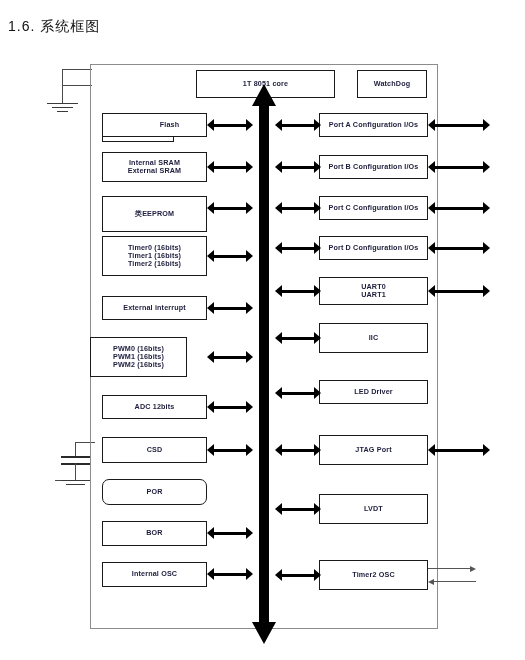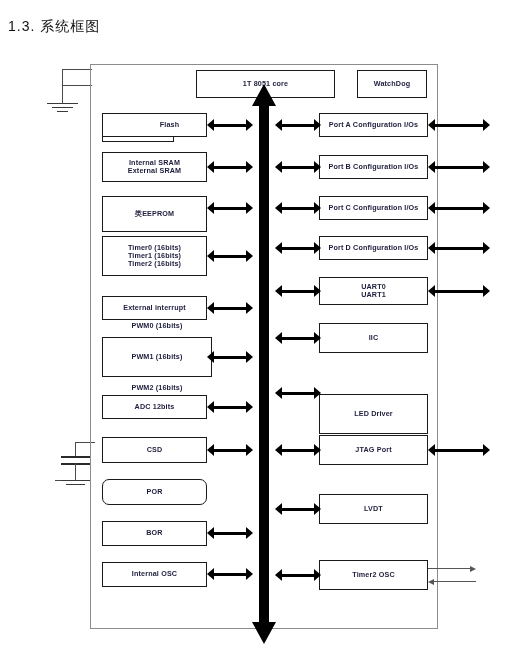--- a/index.html
+++ b/index.html
@@ -57,21 +57,21 @@
   
   .wire{position:absolute;background:#4a4a4a;}
   .wire.h{height:1px;}
   .wire.v{width:1px;}
   .gnd-bar{position:absolute;background:#3a3a3a;height:1.4px;}
   .cap-plate{position:absolute;background:#2a2a2a;height:1.6px;}
 </style>
 </head>
 <body>
 
-<div id="page-title">1.3. 系统框图</div>
+<div id="page-title">1.6. 系统框图</div>
 
 <div>
   <div class="wire h" style="left:62px;top:69px;width:30px;"></div>
   <div class="wire v" style="left:62px;top:69px;height:32px;"></div>
   <div class="wire h" style="left:62px;top:85px;width:30px;"></div>
   <div class="wire v" style="left:62px;top:85px;height:18px;"></div>
   <div class="gnd-bar" style="left:47px;top:103px;width:31px;"></div>
   <div class="gnd-bar" style="left:52px;top:107px;width:21px;"></div>
   <div class="gnd-bar" style="left:57px;top:111px;width:11px;"></div>
 </div>
@@ -116,21 +116,21 @@
   <span>类EEPROM</span>
 </div>
 <div class="blk dark multi" style="left:102px;top:236px;width:105px;height:40px;">
   <span>Timer0 (16bits)</span>
   <span>Timer1 (16bits)</span>
   <span>Timer2 (16bits)</span>
 </div>
 <div class="blk dark" style="left:102px;top:296px;width:105px;height:24px;">
   <span>External interrupt</span>
 </div>
-<div class="blk dark multi" style="left:102px;top:337px;width:110px;height:40px;gap:23px;">
+<div class="blk dark multi" style="left:90px;top:337px;width:97px;height:40px;">
   <span>PWM0 (16bits)</span>
   <span>PWM1 (16bits)</span>
   <span>PWM2 (16bits)</span>
 </div>
 <div class="blk dark" style="left:102px;top:395px;width:105px;height:24px;">
   <span>ADC 12bits</span>
 </div>
 <div class="blk dark" style="left:102px;top:437px;width:105px;height:26px;">
   <span>CSD</span>
 </div>
@@ -156,21 +156,21 @@
 <div class="blk dark" style="left:319px;top:236px;width:109px;height:24px;">
   <span>Port D Configuration I/Os</span>
 </div>
 <div class="blk dark multi" style="left:319px;top:277px;width:109px;height:28px;">
   <span>UART0</span>
   <span>UART1</span>
 </div>
 <div class="blk dark" style="left:319px;top:323px;width:109px;height:30px;justify-content:center;">
   <span>IIC</span>
 </div>
-<div class="blk dark" style="left:319px;top:394px;width:109px;height:40px;">
+<div class="blk dark" style="left:319px;top:380px;width:109px;height:24px;">
   <span>LED Driver</span>
 </div>
 <div class="blk dark" style="left:319px;top:435px;width:109px;height:30px;">
   <span>JTAG Port</span>
 </div>
 <div class="blk dark" style="left:319px;top:494px;width:109px;height:30px;">
   <span>LVDT</span>
 </div>
 <div class="blk dark" style="left:319px;top:560px;width:109px;height:30px;">
   <span>Timer2 OSC</span>

